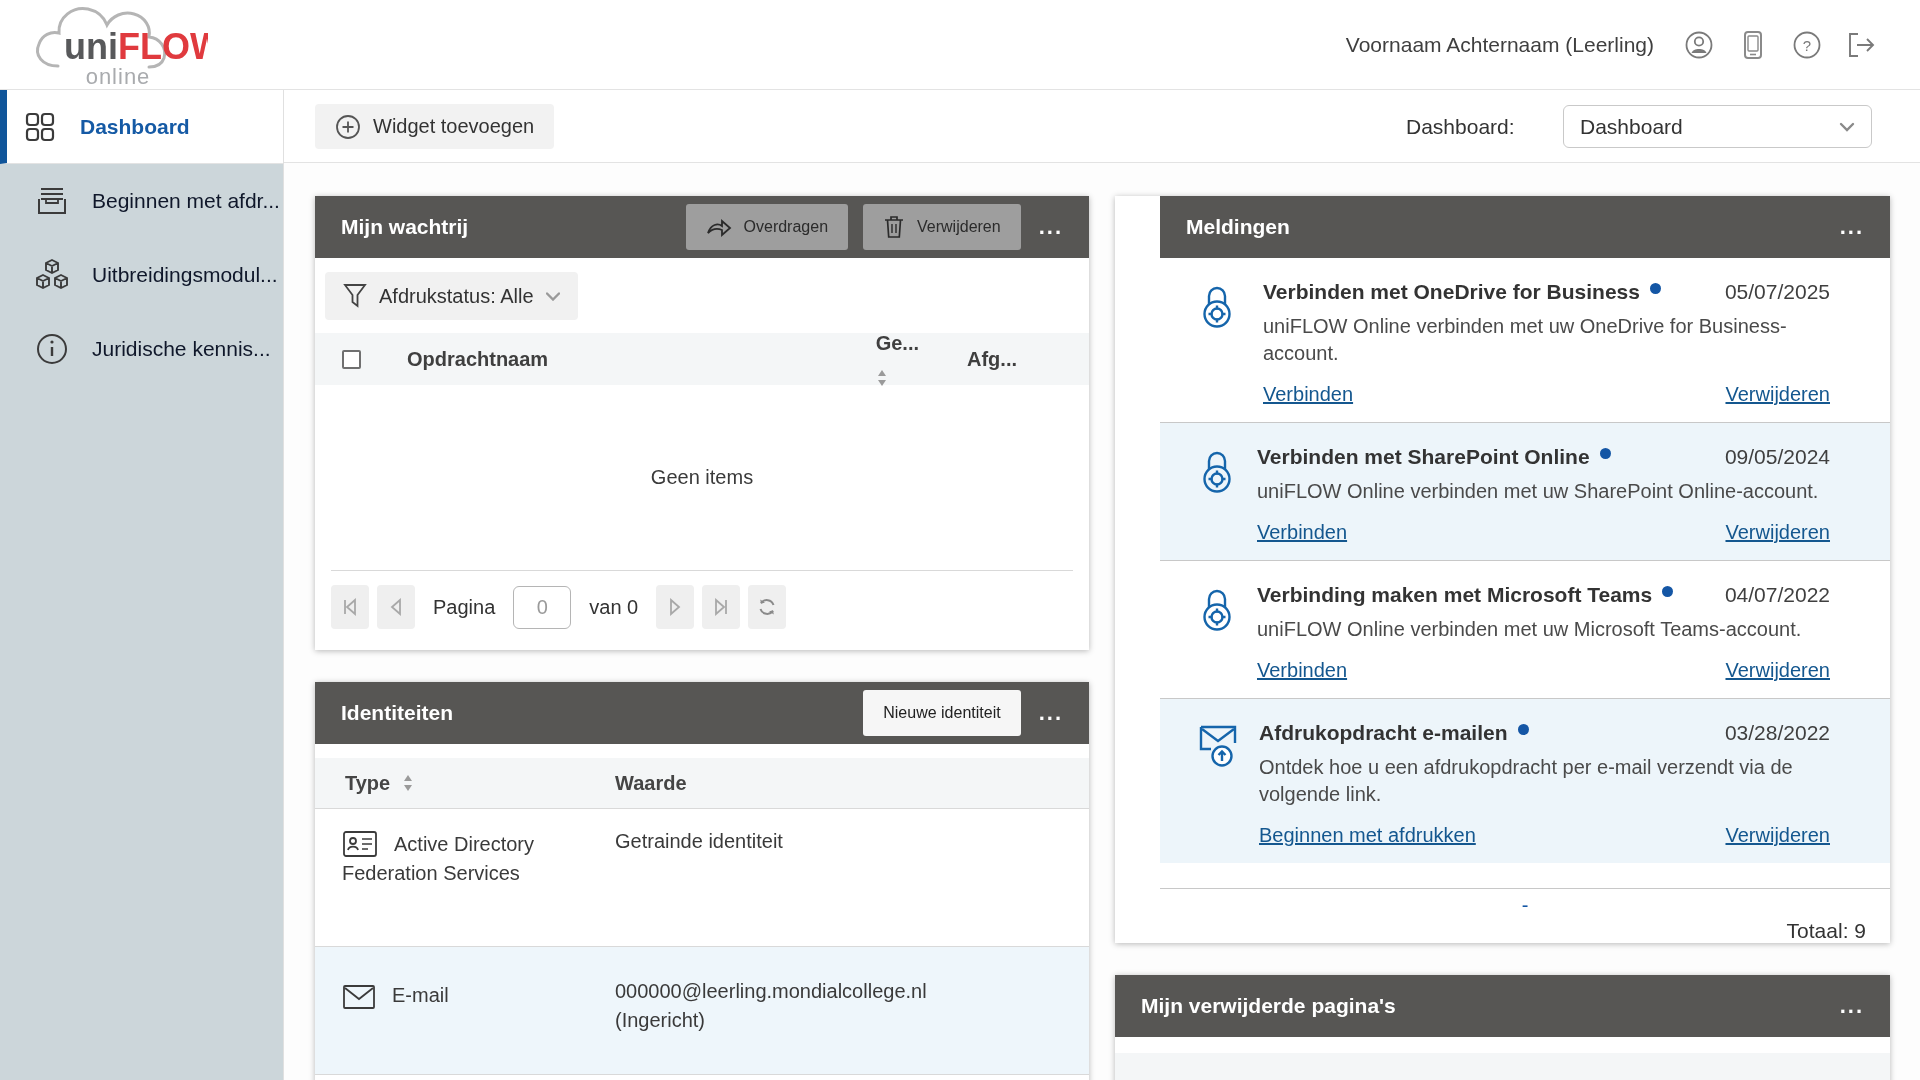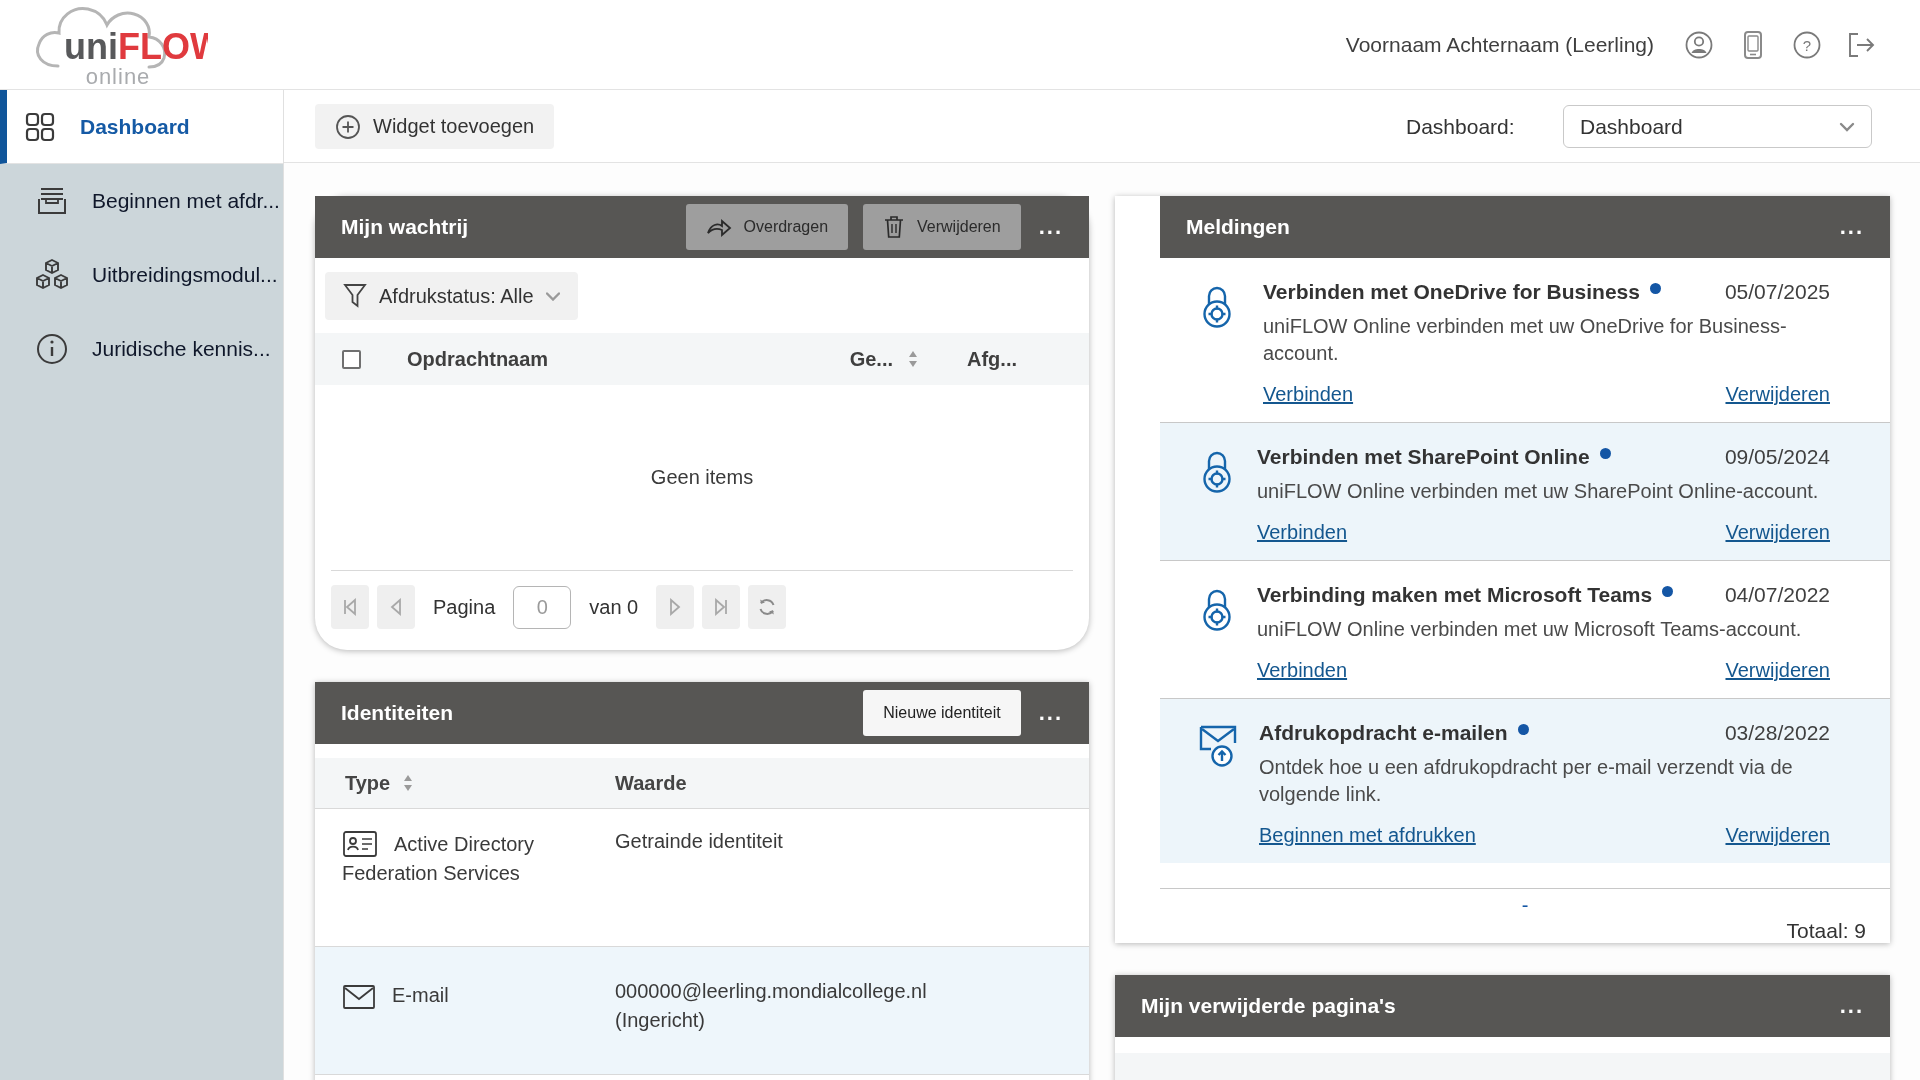--- a/index.html
+++ b/index.html
@@ -32,37 +32,37 @@
 
   .content { position:relative; width:100%; height:calc(100% - 73px); }
 
   
   .widget { position:absolute; background:#fff; box-shadow:0 1px 6px rgba(0,0,0,.28); }
   .w-head { height:62px; background:#575654; color:#fff; display:flex; align-items:center; padding:0 26px; }
   .w-title { font-size:21px; font-weight:bold; }
   .w-more { margin-left:18px; color:#fff; font-size:22px; font-weight:bold; letter-spacing:2px; cursor:pointer; }
   .w-head .spacer { margin-left:auto; }
 
-  .w-queue  { left:31px;  top:33px;  width:774px; height:454px;border-radius:32px; }
+  .w-queue  { left:31px;  top:33px;  width:774px; height:454px; }
   .w-ident  { left:31px;  top:519px; width:774px; height:520px; }
   .w-notif  { left:831px; top:33px;  width:775px; height:747px; display:flex; flex-direction:column;padding-left:45px; }
   .w-del    { left:831px; top:812px; width:775px; height:240px; }
 
   .head-btn { background:#9e9e9e; color:#2b2b2b; border:none; border-radius:3px; height:46px; padding:0 20px;
        font-size:16px; display:flex; align-items:center; gap:12px; cursor:pointer; font-family:inherit; }
   .head-btn.light { background:#f6f6f6; color:#222; }
   .head-btn + .head-btn { margin-left:15px; }
 
   
   .filter-chip { margin:14px 0 0 10px; display:inline-flex; align-items:center; gap:12px; background:#f1f1f1;
        border-radius:4px; height:48px; padding:0 18px; font-size:20px; color:#333; cursor:pointer; }
   .q-thead { margin-top:13px; height:52px; background:#f4f6f7; display:flex; align-items:center; font-size:20px; color:#3f3f3f; font-weight:bold; }
   .q-check { width:19px; height:19px; border:2px solid #707070; border-radius:2px; background:#fff; margin-left:27px; cursor:pointer; }
   .q-col-name { margin-left:46px; }
-  .q-col-2 { margin-left:auto; display:flex; align-items:center; gap:14px; }
+  .q-col-2 { margin-left:auto; display:flex; gap:14px;flex-direction:column; }
   .q-col-3 { width:122px; margin-left:48px; }
   .q-empty { height:185px; display:flex; align-items:center; justify-content:center; font-size:20px; color:#3a3a3a; }
   .q-divider { border-top:1px solid #d9d9d9; margin:0 16px; }
   .pager { display:flex; align-items:center; gap:8px; padding:14px 0 0 16px; }
   .pg-btn { width:38px; height:44px; background:#efefef; border:none; border-radius:4px; display:flex; align-items:center; justify-content:center; cursor:pointer; }
   .pg-label { font-size:20px; color:#333; margin:0 10px; }
   .pg-input { width:58px; height:43px; border:1px solid #b5b5b5; border-radius:6px; text-align:center; font-size:20px; color:#9a9a9a; font-family:inherit; }
   .pg-of { font-size:20px; color:#333; margin:0 10px; }
 
   

